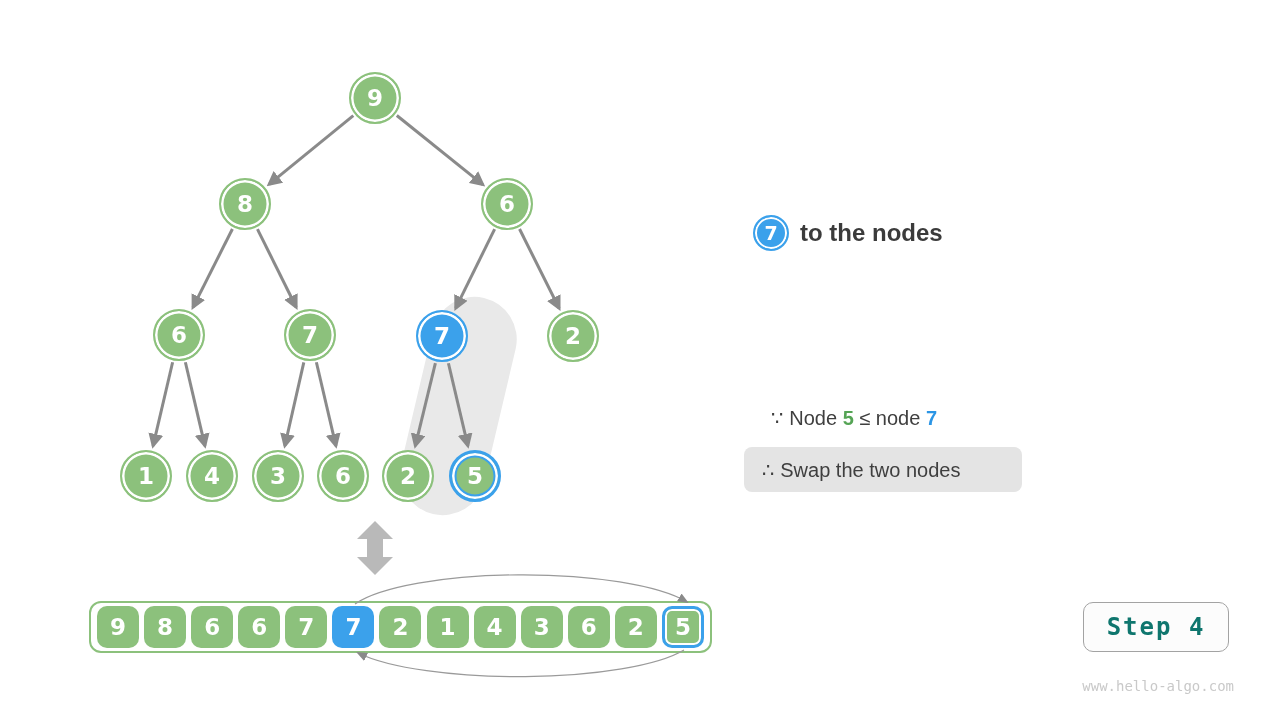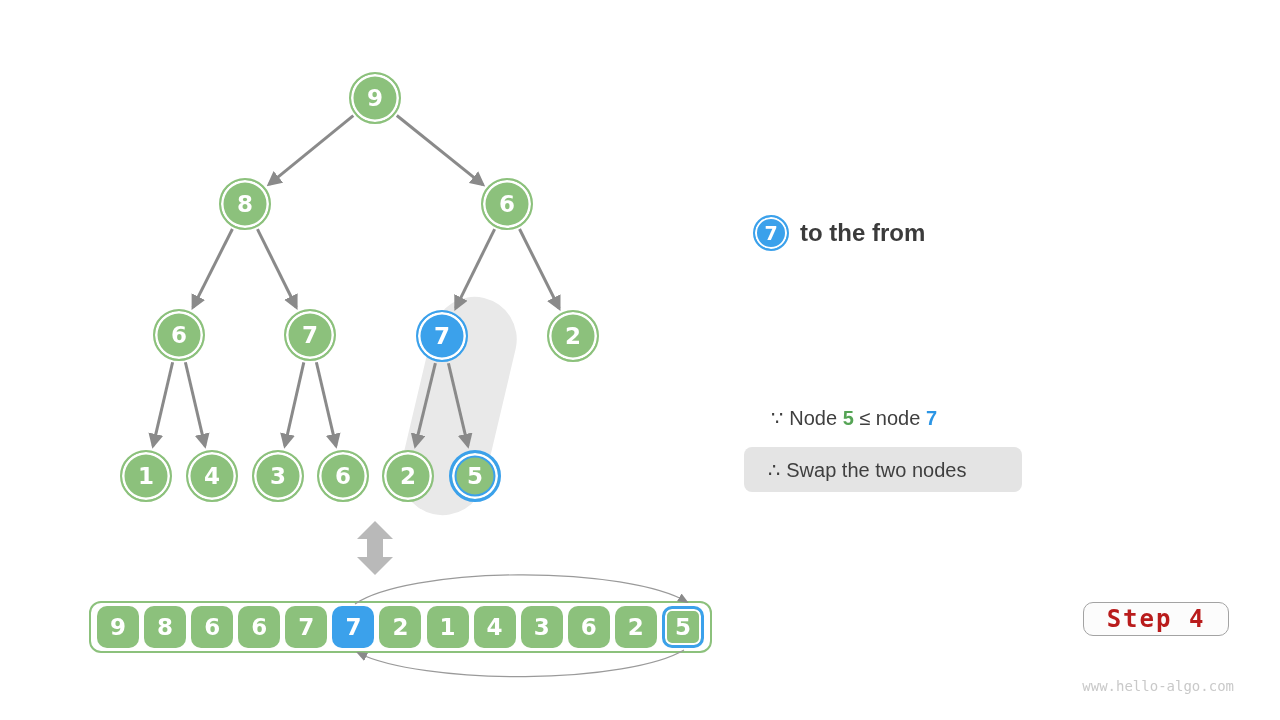--- a/index.html
+++ b/index.html
@@ -43,26 +43,26 @@
         display:flex;align-items:center;justify-content:center;
         color:#fff;font:700 19px "DejaVu Sans",sans-serif;}
   .line{position:absolute;font-size:20px;color:#3F3F3F;white-space:nowrap;}
   #step-line-1{left:755px;top:294px;}
   #step-line-2{left:755px;top:346px;}
   #because{left:771px;top:406px;}
   .b-green{color:var(--text-green);font-weight:700;}
   .b-blue{color:var(--text-blue);font-weight:700;}
   #therefore-box{position:absolute;left:744px;top:447px;width:278px;height:45px;
         background:var(--box-gray);border-radius:8px;display:flex;align-items:center;
-        padding-left:24px;box-sizing:border-box;font-size:20px;color:#3F3F3F;z-index:1;}
+        padding-left:18px;box-sizing:border-box;font-size:20px;color:#3F3F3F;z-index:1;}
   
-  #step-button{position:absolute;left:1083px;top:602px;width:146px;height:34px;box-sizing:border-box;
+  #step-button{position:absolute;left:1083px;top:602px;width:146px;height:50px;box-sizing:border-box;
         border:1.5px solid #A3A3A3;border-radius:10px;background:#FCFCFC;
         display:flex;align-items:center;justify-content:center;
-        font:700 24px "DejaVu Sans Mono","Liberation Mono",monospace;color:#b91c1c;letter-spacing:2px;
+        font:700 24px "DejaVu Sans Mono","Liberation Mono",monospace;color:#0f766e;letter-spacing:2px;
         cursor:pointer;z-index:4;}
   #watermark{position:absolute;right:46px;top:678px;
         font:400 14px "DejaVu Sans Mono","Liberation Mono",monospace;color:#C9C9C9;text-align:center;}
 </style>
 </head>
 <body>
 
 <div class="stage">
 
   <div id="capsule"></div>
@@ -122,21 +122,21 @@
       <div class="node green" style="left: 120px; top: 450px;">1</div>
       <div class="node green" style="left: 186px; top: 450px;">4</div>
       <div class="node green" style="left: 252px; top: 450px;">3</div>
       <div class="node green" style="left: 317px; top: 450px;">6</div>
       <div class="node green" style="left: 382px; top: 450px;">2</div>
       <div class="node green-ring" style="left: 449px; top: 450px;">5</div>
     </div>
 
   <div id="title">
     <span class="inline-node">7</span>
-    <span>to the from</span>
+    <span>to the nodes</span>
   </div>
 
 
 
   <div class="line" id="because">
     <span>∵ Node </span><span class="b-green">5</span><span> ≤ node </span><span class="b-blue">7</span>
   </div>
 
   <div id="therefore-box">
     <span>∴ Swap the two nodes</span>

